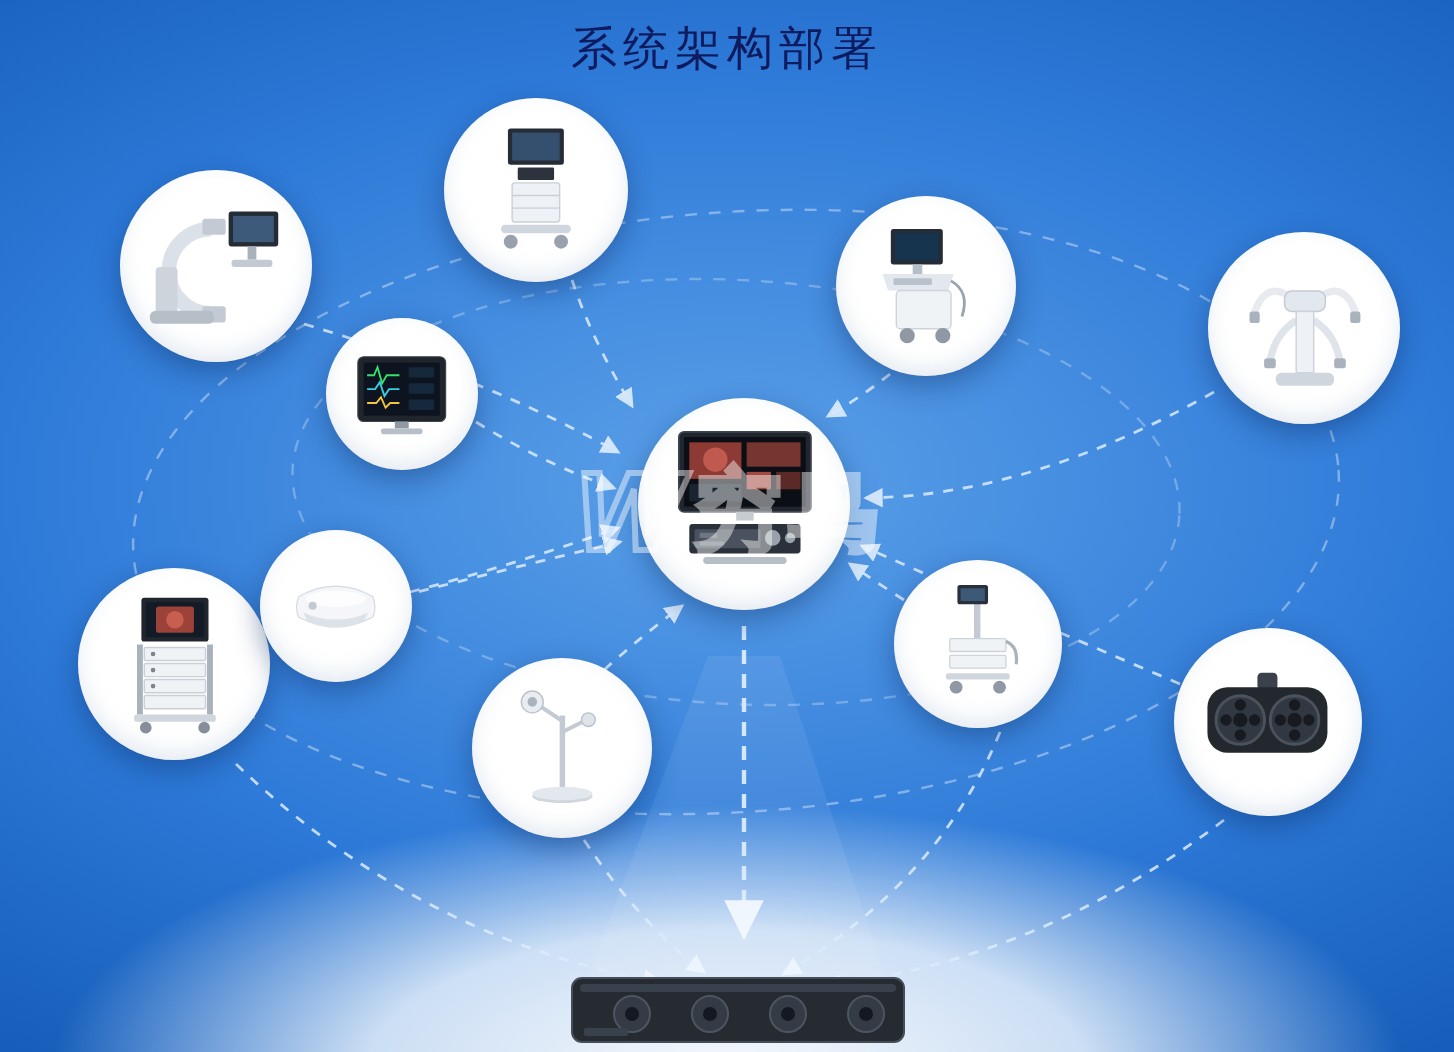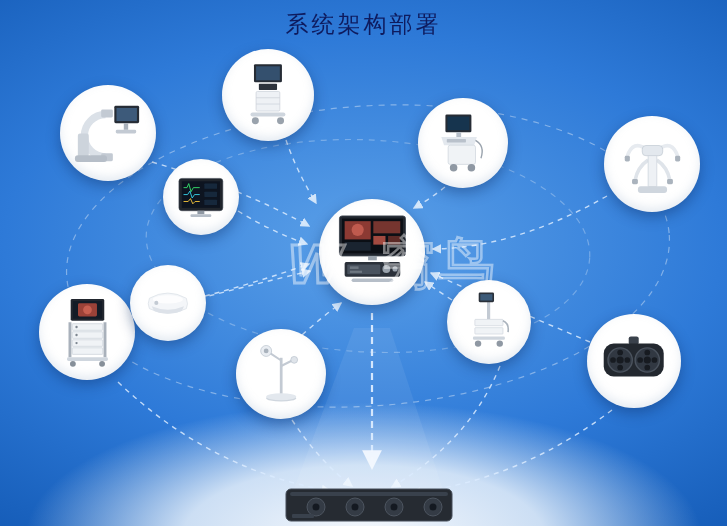--- a/index.html
+++ b/index.html
@@ -30,22 +30,22 @@
   }
   .node svg{width:76%;height:76%;}
   .node.hub svg{width:82%;height:82%;}
   .server-box{position:absolute;left:284px;top:486px;width:170px;height:40px;}
   .watermark{
     position:absolute;left:288px;top:226px;display:flex;align-items:center;gap:6px;
     color:rgba(255,255,255,.42);pointer-events:none;user-select:none;z-index:30;
   }
   .watermark .wm-logo{font-size:56px;font-weight:800;font-style:italic;line-height:1;
     color:transparent;-webkit-text-stroke:3px rgba(255,255,255,.45);}
-  .watermark .wm-text{font-size:56px;font-weight:400;letter-spacing:4px;
-    color:transparent;margin-left:32px;-webkit-text-stroke:2.5px rgba(255,255,255,.45);}
+  .watermark .wm-text{font-size:44px;font-weight:700;letter-spacing:4px;
+    color:transparent;-webkit-text-stroke:2.5px rgba(255,255,255,.45);}
 </style>
 </head>
 <body>
 
 <div class="canvas">
 
   <svg class="layer" width="727" height="526">
     <defs>
       <marker id="arr" viewBox="0 0 10 10" refX="8.5" refY="5" markerWidth="7" markerHeight="7" orient="auto">
         <path d="M0,0 L10,5 L0,10 Z" fill="rgba(240,248,255,0.95)"></path>

